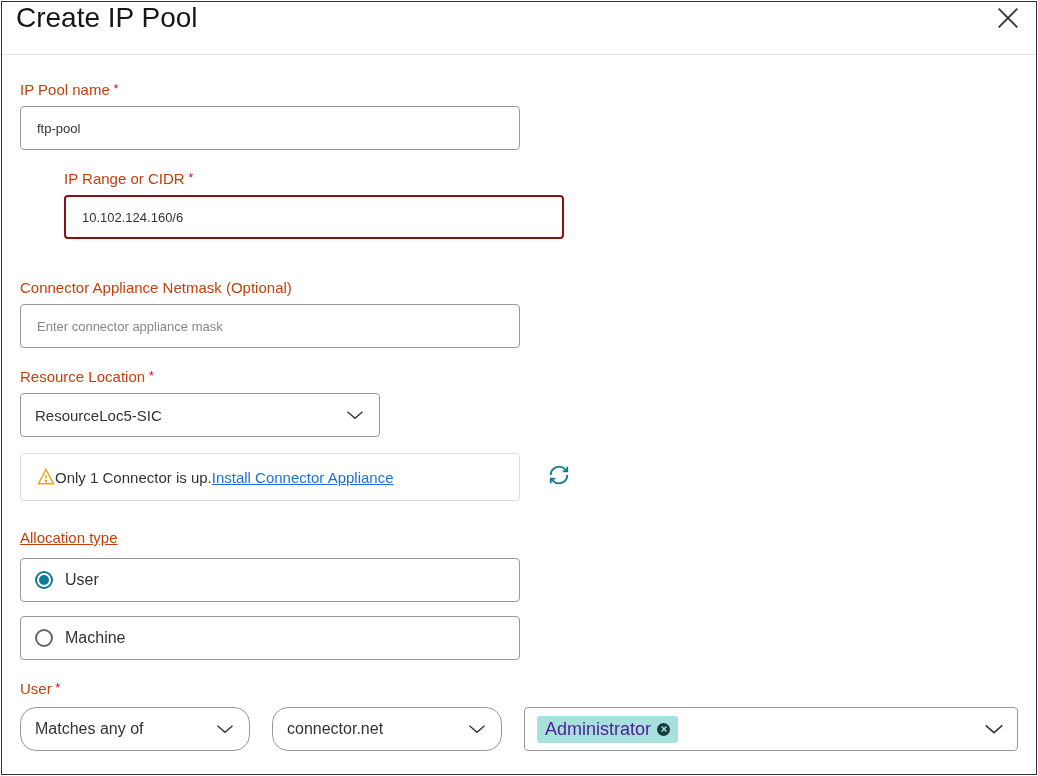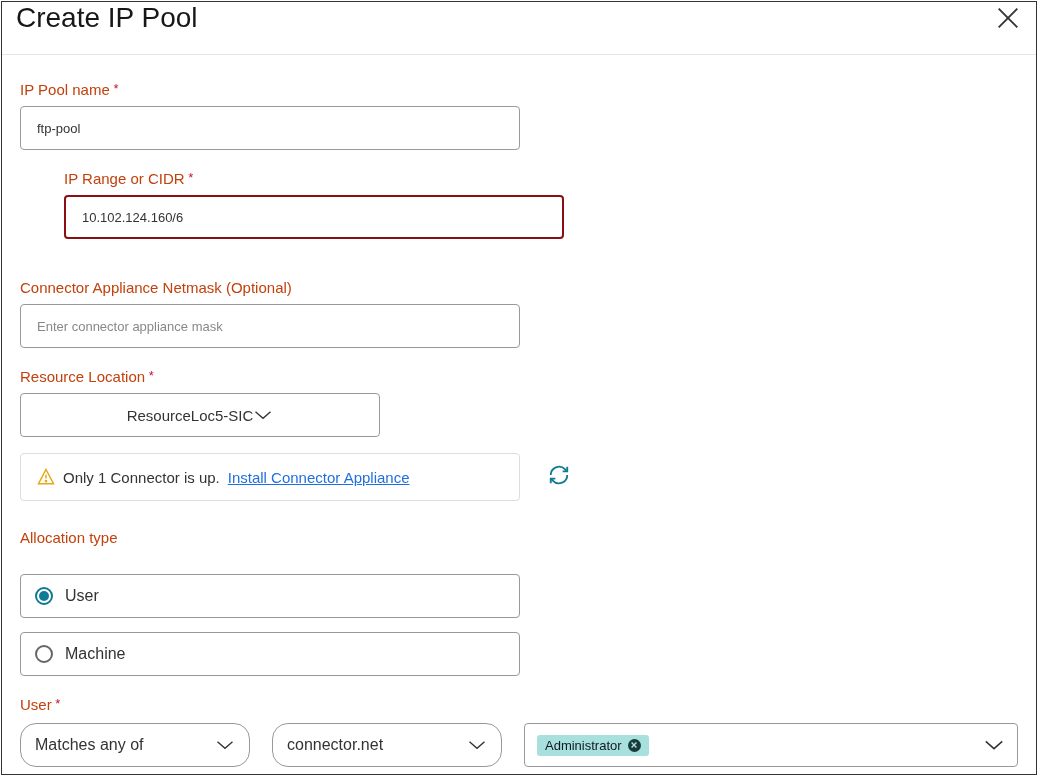--- a/index.html
+++ b/index.html
@@ -38,27 +38,27 @@
     font-size: 13px; padding: 17px 16px; color: #333; outline: none;
     background: #fff;
   }
   .input::placeholder { color: #888; }
   .input-highlight {
     border: 2px solid #8a0f13;
   }
   .group { margin-bottom: 20px; }
   .select {
     width: 360px; height: 44px; border: 1px solid #999; border-radius: 4px;
-    font-size: 15px; padding: 0 14px; display: flex; align-items: center; justify-content: center;
+    font-size: 15px; padding: 0 14px; display: flex; align-items: center; justify-content: space-between;
     cursor: pointer; background: #fff;
   }
   .select .chev { color: #333; }
   .alert-box {
     width: 500px; border: 1px solid #ddd; border-radius: 4px;
-    padding: 14px 16px; display: flex; align-items: center; gap: 8px;
+    padding: 14px 16px; display: flex; align-items: center; gap: 0;
     font-size: 15px;
   }
   .alert-row { display: flex; align-items: center; gap: 28px; margin-bottom: 28px; }
   .refresh { color: #0f6b8a; cursor: pointer; }
   .link { color: #1f6fde; text-decoration: underline; cursor: pointer; }
   .radio-row {
     width: 500px; height: 44px; border: 1px solid #999; border-radius: 4px;
     display: flex; align-items: center; padding: 0 14px; gap: 12px; cursor: pointer;
     margin-bottom: 14px; font-size: 16px;
   }
@@ -74,21 +74,21 @@
     justify-content: space-between; padding: 0 14px; cursor: pointer; font-size: 16px; background: #fff;
   }
   .select-sm.w1 { width: 230px; }
   .select-sm.w2 { width: 230px; }
   .tag-select {
     flex: 1; height: 44px; border: 1px solid #999; border-radius: 4px;
     display: flex; align-items: center; justify-content: space-between; padding: 0 12px; cursor: pointer;
     background: #fff;
   }
   .tag {
-    background: #a8e0de; color: #0f172a; border-radius: 3px; padding: 3px 8px; font-size: 13px;
+    background: #a8e0de; color: #4c1d95; border-radius: 3px; padding: 3px 8px; font-size: 18px;
     display: inline-flex; align-items: center; gap: 6px;
   }
   .tag .x { width: 13px; height: 13px; background: #1b3a3a; border-radius: 50%; display: inline-flex; align-items: center; justify-content: center; }
   .tag .x svg { display: block; }
   svg.chev { width: 20px; height: 14px; }
   svg.chev2 { width: 22px; height: 14px; }
 </style>
 </head>
 <body>
 
@@ -145,21 +145,21 @@
         <svg width="22" height="22" viewBox="0 0 24 24" fill="none" stroke="#0f7a94" stroke-width="2">
             <path d="M3 12a9 9 0 0 1 15.5-6.3L21 8"></path>
             <polyline points="21 3 21 8 16 8"></polyline>
             <path d="M21 12a9 9 0 0 1-15.5 6.3L3 16"></path>
             <polyline points="3 21 3 16 8 16"></polyline>
           </svg>
       </div>
     </div>
 
     <div class="group">
-      <div class="label" style="margin-bottom:28px;">Allocation type</div>
+      <div class="label" style="margin-bottom:12px;text-decoration:underline;">Allocation type</div>
       <div class="radio-row">
         <span class="radio-circle sel"></span>
         <span>User</span>
       </div>
       <div class="radio-row">
         <span class="radio-circle"></span>
         <span>Machine</span>
       </div>
     </div>
 

